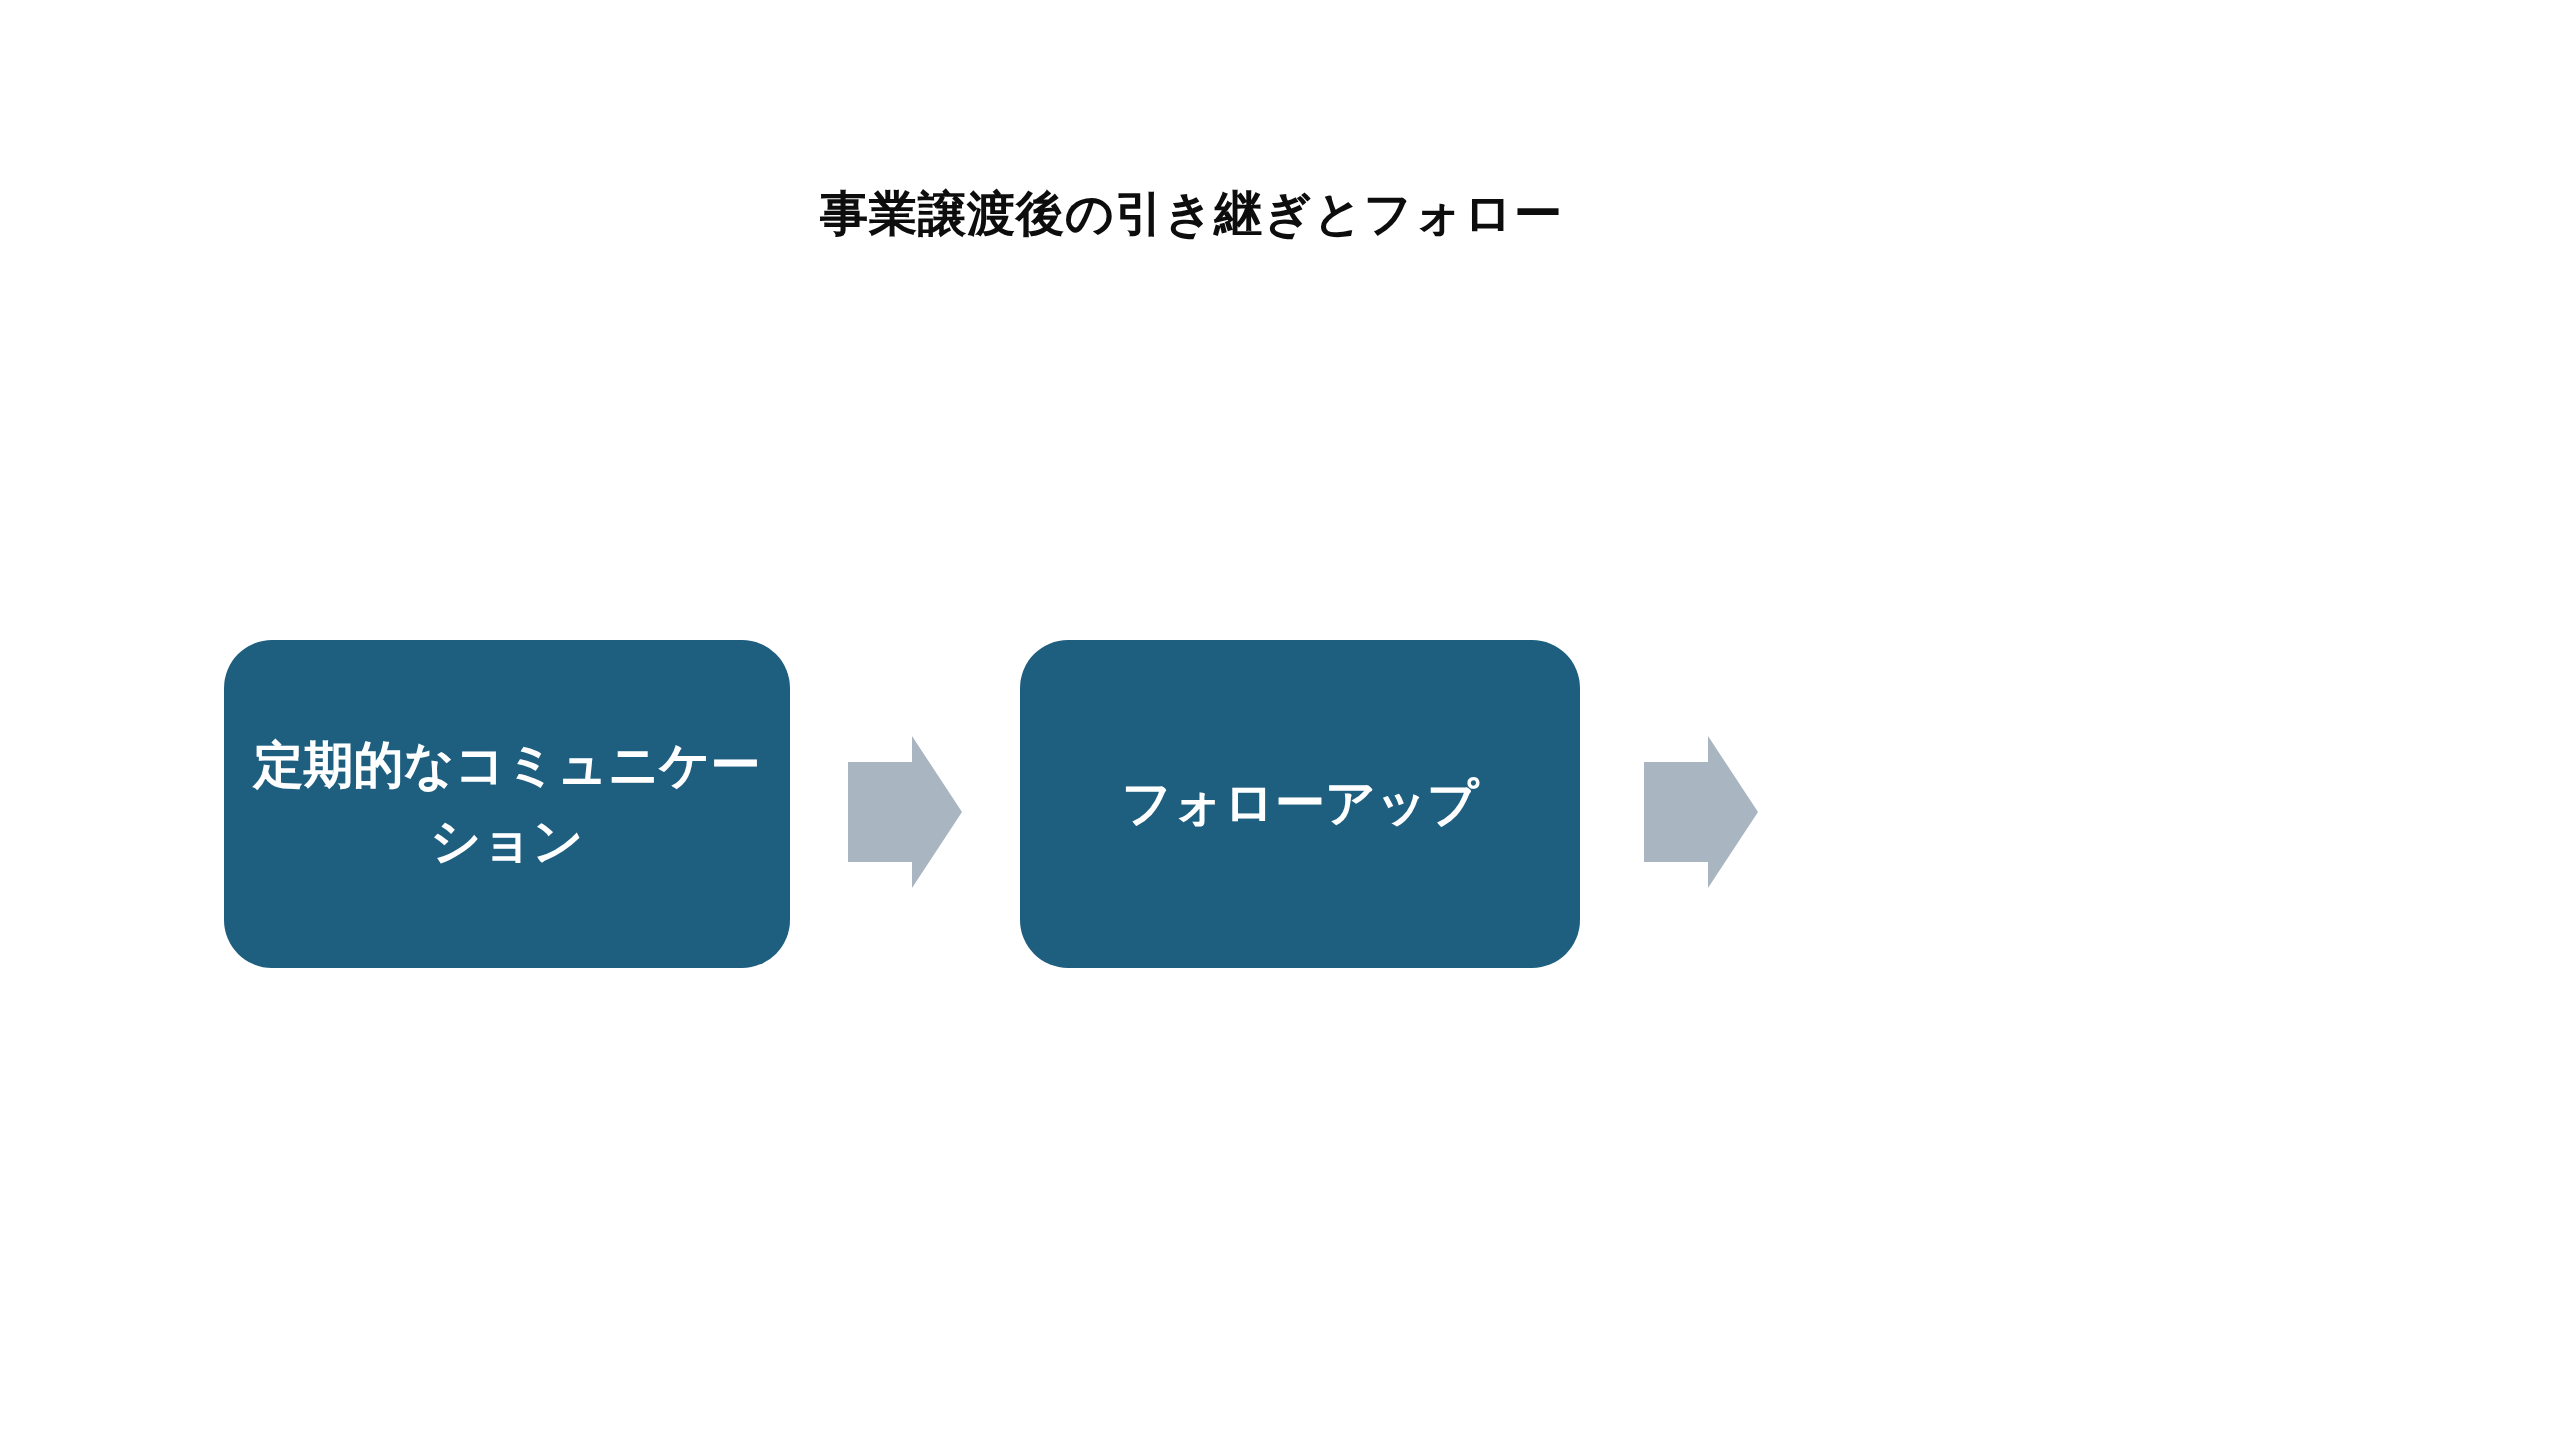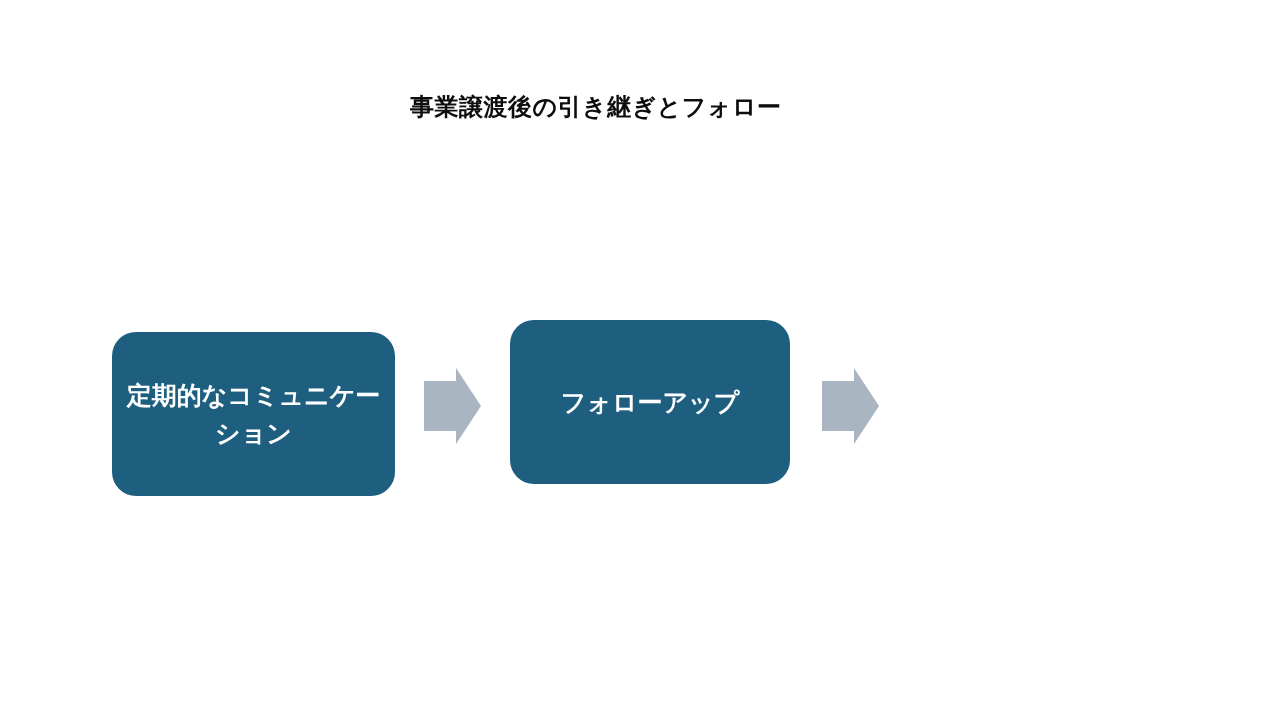--- a/index.html
+++ b/index.html
@@ -69,21 +69,21 @@
     display: flex;
     align-items: center;
     justify-content: center;
     text-align: center;
     font-size: 25px;
     font-weight: bold;
     line-height: 38px;
     box-sizing: border-box;
     padding: 0 10px;
   }
-  .step-box-1 { left: 112px; width: 283px; margin-top: 12px; }
+  .step-box-1 { left: 112px; width: 283px; }
   .step-box-2 { left: 510px; width: 280px; }
   .step-box-3 { left: 908px; width: 280px; }
   .connector {
     position: absolute;
     top: 368px;
     width: 58px;
     height: 77px;
   }
   .connector-1 { left: 424px; }
   .connector-2 { left: 822px; }

